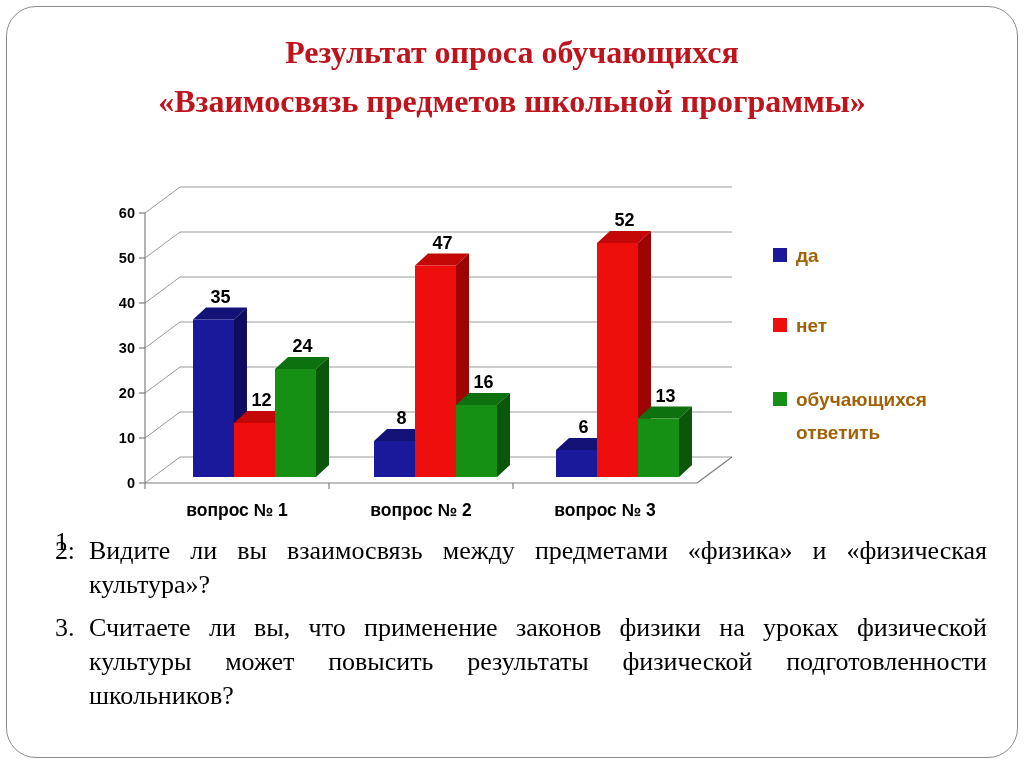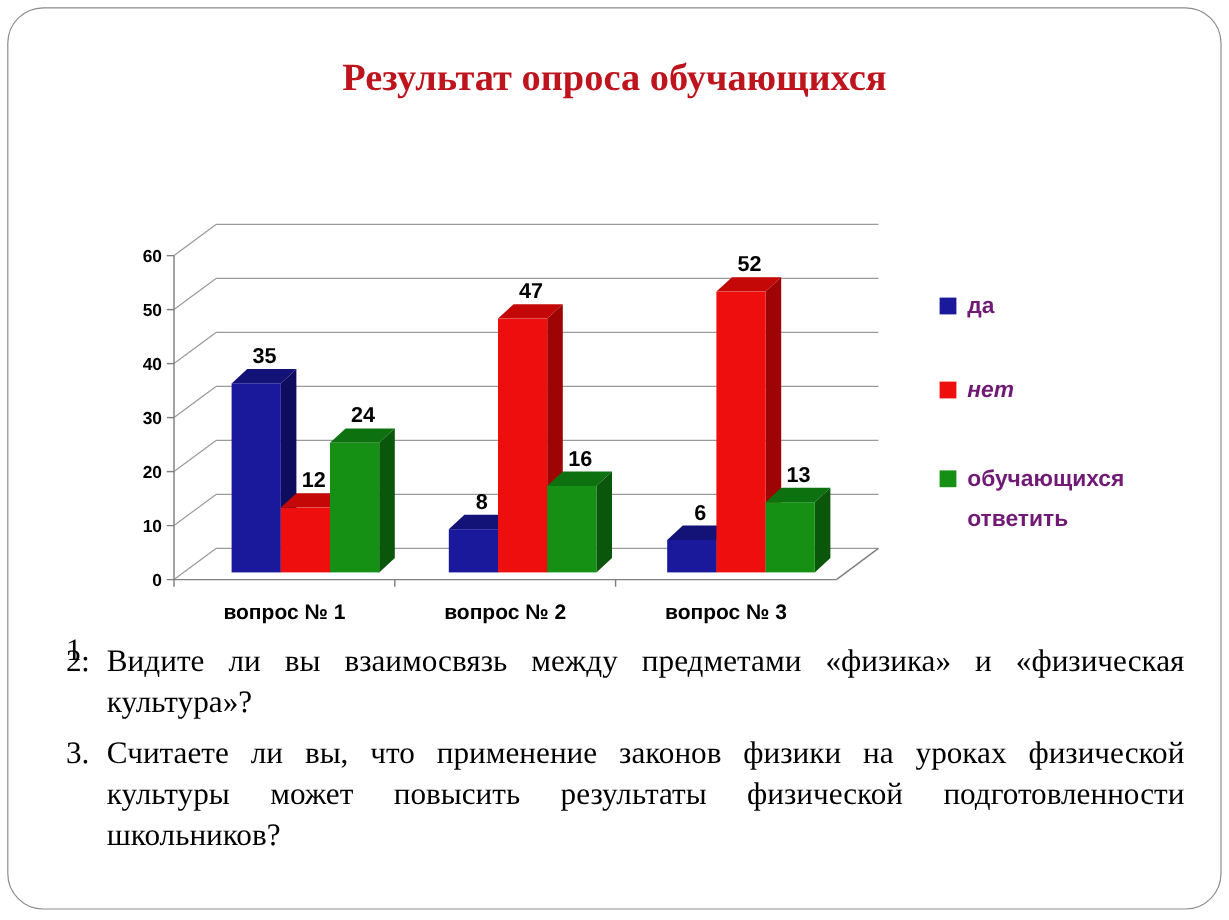--- a/index.html
+++ b/index.html
@@ -5,36 +5,37 @@
   html,body{margin:0;padding:0;background:#fff;}
   .slide{position:relative;width:1024px;height:767px;background:#ffffff;overflow:hidden;
          font-family:"Liberation Sans",sans-serif;}
   .frame{position:absolute;left:6px;top:6px;right:6px;bottom:9px;
          border:1.5px solid #8c8c8c;border-radius:30px;pointer-events:none;}
   .title{position:absolute;left:34px;right:34px;top:28px;text-align:center;
          font-family:"Liberation Serif",serif;font-weight:bold;font-size:32px;line-height:49px;}
   .chart-wrap{position:absolute;left:95px;top:180px;width:905px;height:352px;}
   .legend{position:absolute;left:773px;top:239px;width:218px;}
   .legend-item{position:absolute;left:0;display:flex;align-items:flex-start;
-               font-weight:bold;font-size:19px;line-height:33px;color:#701a75;margin-left:10px;}
+               font-weight:bold;font-size:19px;line-height:33px;color:#a16207;}
   .legend-swatch{flex:0 0 auto;width:14px;height:14px;margin:9px 9px 0 0;}
   .questions{position:absolute;left:55px;top:525px;width:932px;
              font-family:"Liberation Serif",serif;font-size:26px;line-height:34px;color:#000;}
   .q-item{position:relative;padding-left:34px;text-align:justify;margin-bottom:9px;}
   .q-num{position:absolute;left:0;top:0;}
   svg text{font-family:"Liberation Sans",sans-serif;font-weight:bold;fill:#000;}
 </style>
 </head>
 <body>
 
 <div class="slide">
   <div class="frame"></div>
 
-  <h1 class="title" style="margin: 12px; color: rgb(190, 20, 30);">
+  <h1 class="title" style="margin: 0px; color: rgb(190, 20, 30);">
     <div>Результат опроса обучающихся</div>
+    <div>«Взаимосвязь предметов школьной программы»</div>
   </h1>
 
   <div class="chart-wrap">
     <svg id="chart-svg" width="905" height="352" viewBox="0 0 905 352">
         <line x1="85" y1="277" x2="637" y2="277" stroke="#9a9a9a" stroke-width="1"></line>
         <line x1="50" y1="303" x2="85" y2="277" stroke="#9a9a9a" stroke-width="1"></line>
         <line x1="44" y1="303" x2="50" y2="303" stroke="#7f7f7f" stroke-width="1.2"></line>
         <text x="40" y="308" text-anchor="end" font-size="14.5">0</text>
         <line x1="85" y1="232" x2="637" y2="232" stroke="#9a9a9a" stroke-width="1"></line>
         <line x1="50" y1="258" x2="85" y2="232" stroke="#9a9a9a" stroke-width="1"></line>
@@ -105,21 +106,21 @@
         <text x="570.5" y="221.5" text-anchor="middle" font-size="18">13</text>
         <text x="510" y="336" text-anchor="middle" font-size="17.5">вопрос № 3</text>
       </svg>
   </div>
 
   <div class="legend" id="legend">
       <div class="legend-item" style="top: 0px;">
         <span class="legend-swatch" style="background: rgb(26, 24, 155);"></span>
         <span>да</span>
       </div>
-      <div class="legend-item" style="top: 70px; font-style: italic;">
+      <div class="legend-item" style="top: 70px;">
         <span class="legend-swatch" style="background: rgb(238, 14, 14);"></span>
         <span>нет</span>
       </div>
       <div class="legend-item" style="top: 144px;">
         <span class="legend-swatch" style="background: rgb(21, 144, 21);"></span>
         <span>обучающихся ответить</span>
       </div>
     </div>
 
   <div class="questions">

